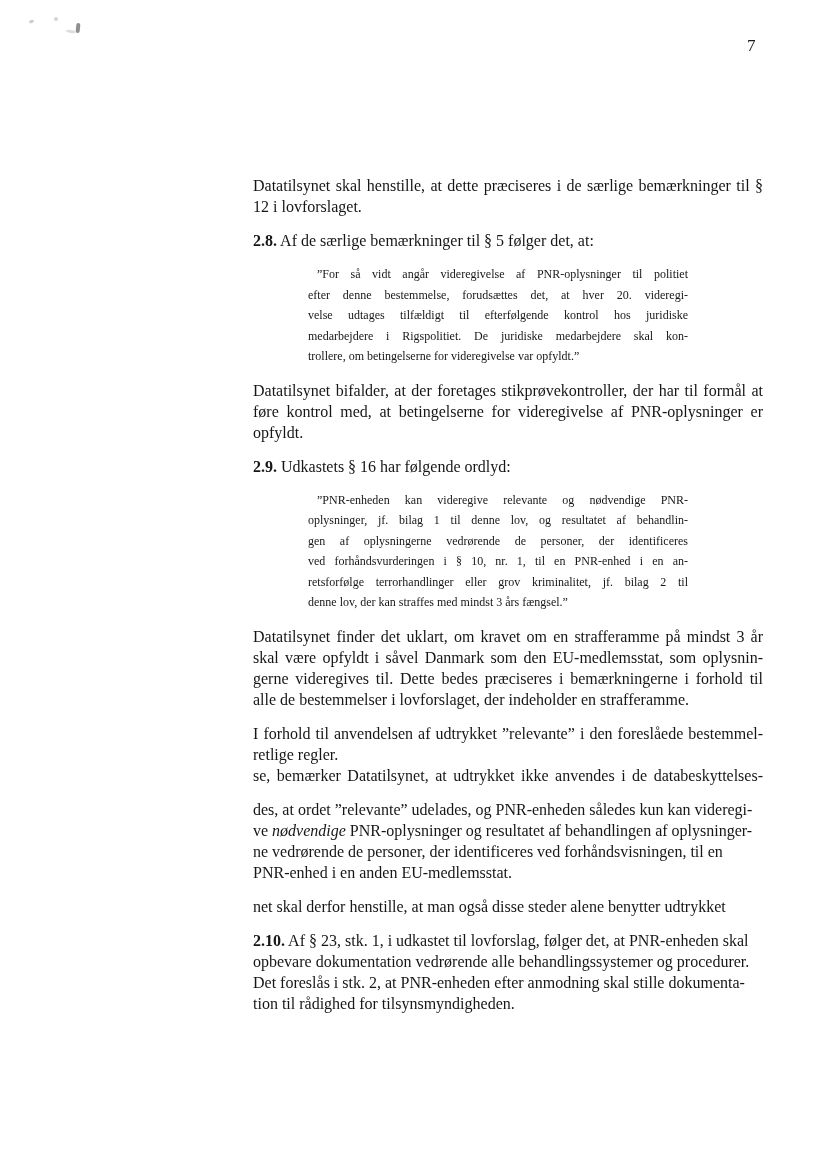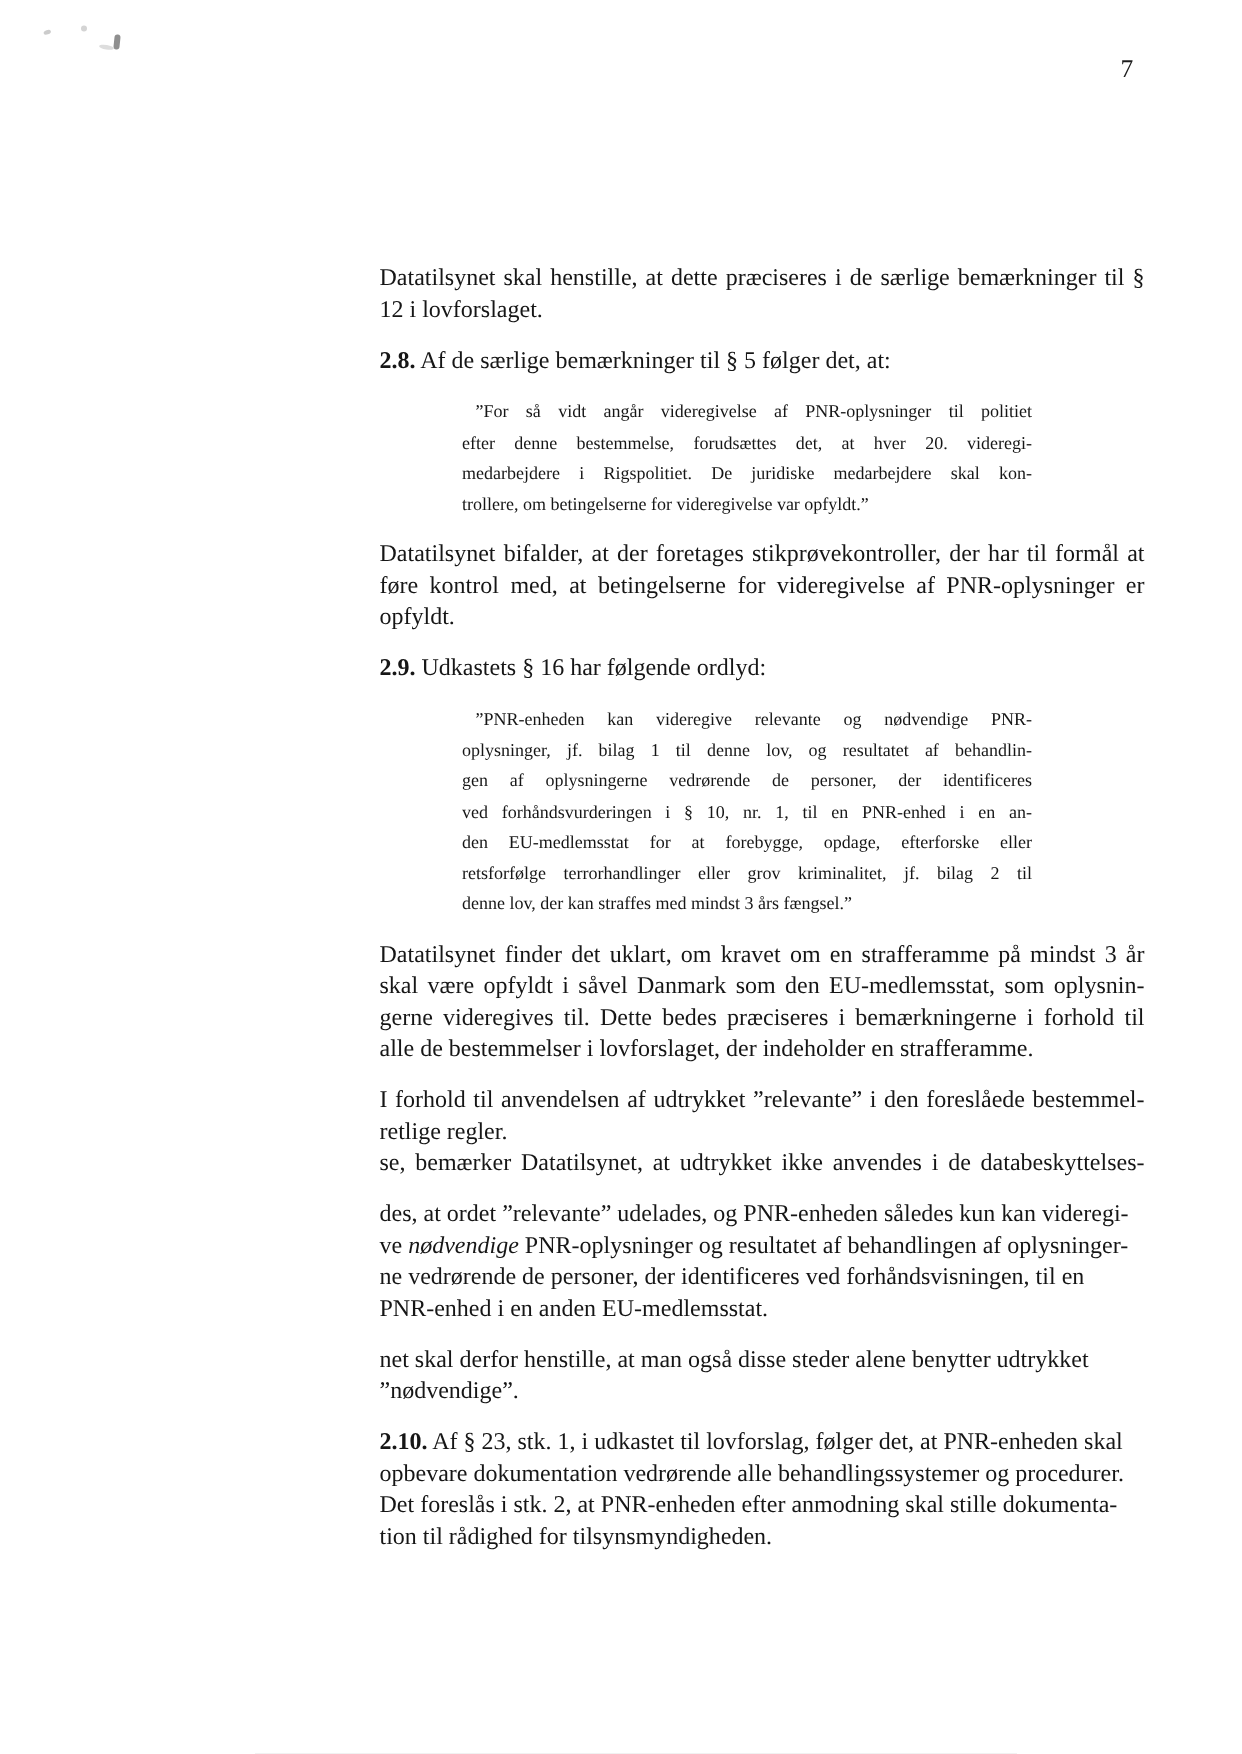--- a/index.html
+++ b/index.html
@@ -71,37 +71,37 @@
       <div class="para body">
         <div class="line j"><span>Datatilsynet skal henstille, at dette præciseres i de særlige bemærkninger til §</span></div>
         <div class="line"><span>12 i lovforslaget.</span></div>
       </div>
       <div class="para section">
         <div class="line"><span class="seg-bold">2.8.</span><span> Af de særlige bemærkninger til § 5 følger det, at:</span></div>
       </div>
       <div class="para quote">
         <div class="line j qfirst"><span>”For så vidt angår videregivelse af PNR-oplysninger til politiet</span></div>
         <div class="line j"><span>efter denne bestemmelse, forudsættes det, at hver 20. videregi-</span></div>
+        <div class="line j"><span>velse udtages tilfældigt til efterfølgende kontrol hos juridiske</span></div>
         <div class="line j"><span>medarbejdere i Rigspolitiet. De juridiske medarbejdere skal kon-</span></div>
         <div class="line"><span>trollere, om betingelserne for videregivelse var opfyldt.”</span></div>
       </div>
       <div class="para body">
         <div class="line j"><span>Datatilsynet bifalder, at der foretages stikprøvekontroller, der har til formål at</span></div>
         <div class="line j"><span>føre kontrol med, at betingelserne for videregivelse af PNR-oplysninger er</span></div>
         <div class="line"><span>opfyldt.</span></div>
       </div>
       <div class="para section">
         <div class="line"><span class="seg-bold">2.9.</span><span> Udkastets § 16 har følgende ordlyd:</span></div>
       </div>
       <div class="para quote">
         <div class="line j qfirst"><span>”PNR-enheden kan videregive relevante og nødvendige PNR-</span></div>
         <div class="line j"><span>oplysninger, jf. bilag 1 til denne lov, og resultatet af behandlin-</span></div>
         <div class="line j"><span>gen af oplysningerne vedrørende de personer, der identificeres</span></div>
         <div class="line j"><span>ved forhåndsvurderingen i § 10, nr. 1, til en PNR-enhed i en an-</span></div>
-        <div class="line j"><span>den EU-medlemsstat for at forebygge, opdage, efterforske eller</span></div>
         <div class="line j"><span>retsforfølge terrorhandlinger eller grov kriminalitet, jf. bilag 2 til</span></div>
         <div class="line"><span>denne lov, der kan straffes med mindst 3 års fængsel.”</span></div>
       </div>
       <div class="para body">
         <div class="line j"><span>Datatilsynet finder det uklart, om kravet om en strafferamme på mindst 3 år</span></div>
         <div class="line j"><span>skal være opfyldt i såvel Danmark som den EU-medlemsstat, som oplysnin-</span></div>
         <div class="line j"><span>gerne videregives til. Dette bedes præciseres i bemærkningerne i forhold til</span></div>
         <div class="line"><span>alle de bestemmelser i lovforslaget, der indeholder en strafferamme.</span></div>
       </div>
       <div class="para body">
@@ -110,21 +110,20 @@
         <div class="line j"><span>se, bemærker Datatilsynet, at udtrykket ikke anvendes i de databeskyttelses-</span></div>
       </div>
       <div class="para body">
         <div class="line"><span>des, at ordet ”relevante” udelades, og PNR-enheden således kun kan videregi-</span></div>
         <div class="line"><span>ve </span><span class="seg-italic">nødvendige</span><span> PNR-oplysninger og resultatet af behandlingen af oplysninger-</span></div>
         <div class="line"><span>ne vedrørende de personer, der identificeres ved forhåndsvisningen, til en</span></div>
         <div class="line"><span>PNR-enhed i en anden EU-medlemsstat.</span></div>
       </div>
       <div class="para body">
         <div class="line"><span>net skal derfor henstille, at man også disse steder alene benytter udtrykket</span></div>
-        <div class="line"><span>”nødvendige”.</span></div>
       </div>
       <div class="para body">
         <div class="line"><span class="seg-bold">2.10.</span><span> Af § 23, stk. 1, i udkastet til lovforslag, følger det, at PNR-enheden skal</span></div>
         <div class="line"><span>opbevare dokumentation vedrørende alle behandlingssystemer og procedurer.</span></div>
         <div class="line"><span>Det foreslås i stk. 2, at PNR-enheden efter anmodning skal stille dokumenta-</span></div>
         <div class="line"><span>tion til rådighed for tilsynsmyndigheden.</span></div>
       </div>
     </div>
 </div>
 

